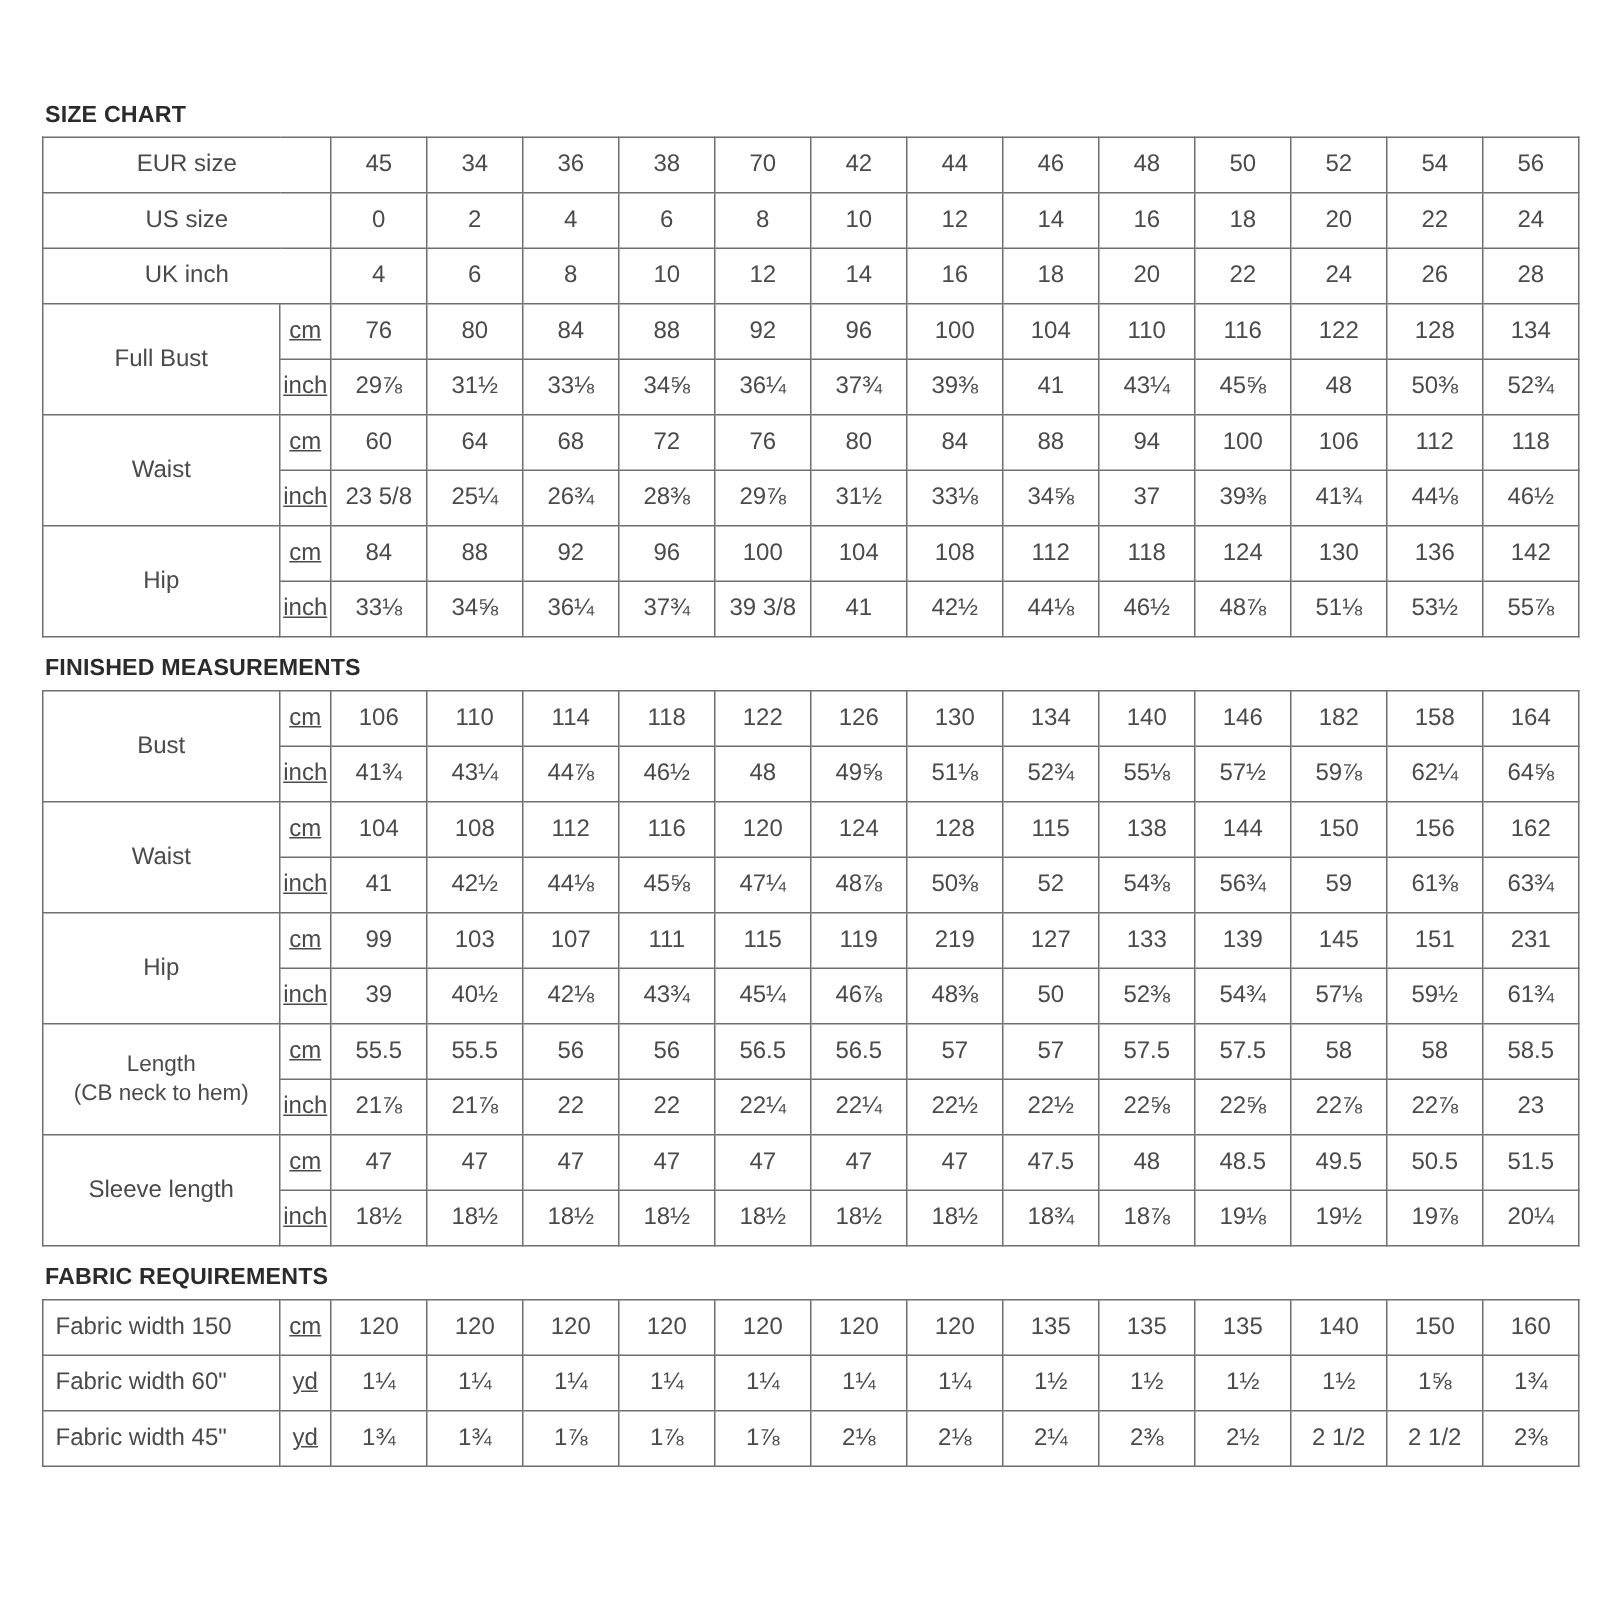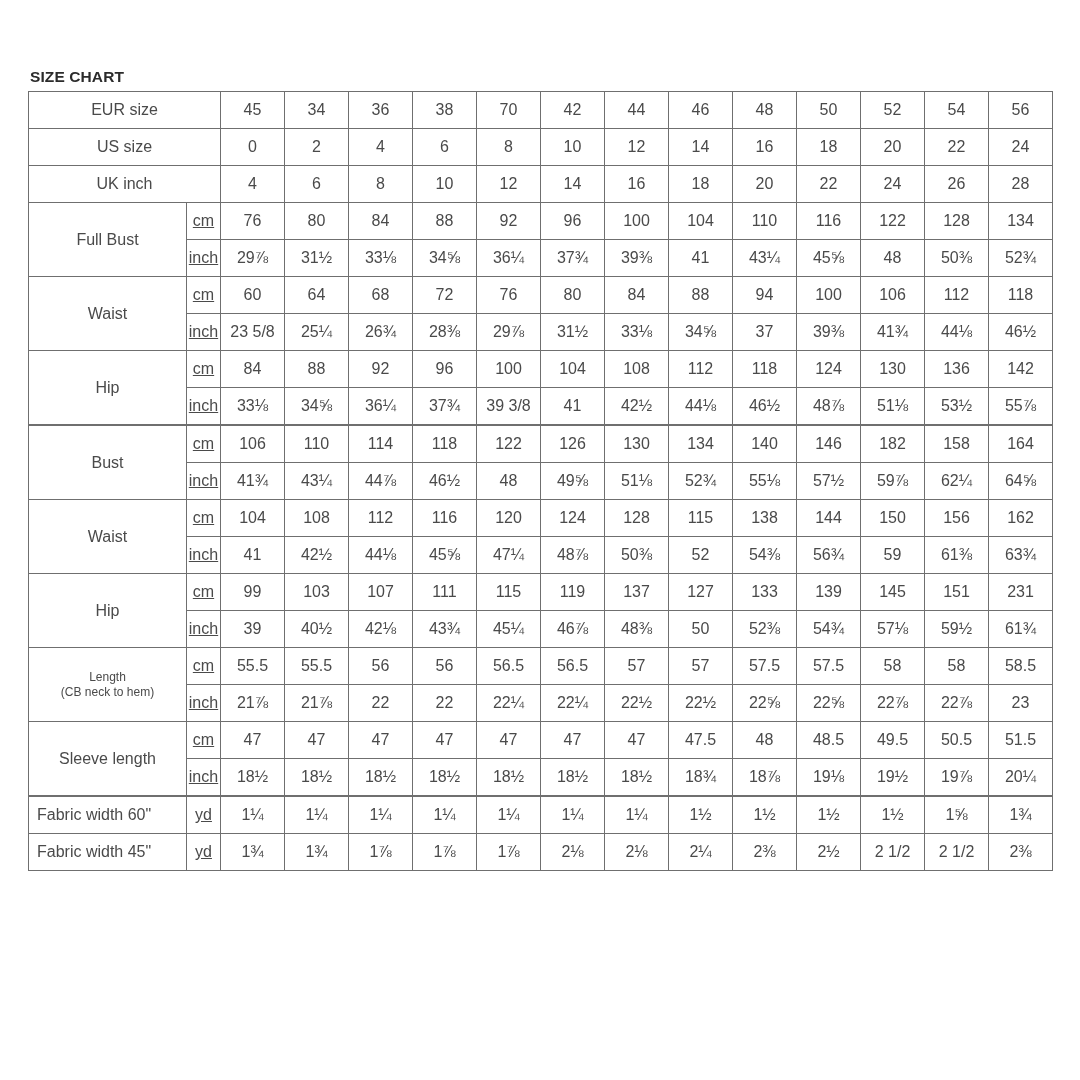--- a/index.html
+++ b/index.html
@@ -237,20 +237,21 @@
           <td>44⅛</td>
           <td>46½</td>
           <td>48⅞</td>
           <td>51⅛</td>
           <td>53½</td>
           <td>55⅞</td>
         </tr>
       </tbody>
   </table>
 
+  <div class="section-title gap">FINISHED MEASUREMENTS</div>
   <table class="chart">
     <colgroup>
       <col style="width:158px">
         <col style="width:34px">
       <col style="width:64px">
         <col style="width:64px">
         <col style="width:64px">
         <col style="width:64px">
       <col style="width:64px">
         <col style="width:64px">
@@ -331,21 +332,21 @@
         </tr>
         <tr>
           <td class="rowlabel" rowspan="2">Hip</td>
           <td class="unit">cm</td>
           <td>99</td>
           <td>103</td>
           <td>107</td>
           <td>111</td>
           <td>115</td>
           <td>119</td>
-          <td>137</td>
+          <td>219</td>
           <td>127</td>
           <td>133</td>
           <td>139</td>
           <td>145</td>
           <td>151</td>
           <td>231</td>
         </tr>
         <tr>
           <td class="unit">inch</td>
           <td>39</td>
@@ -356,21 +357,21 @@
           <td>46⅞</td>
           <td>48⅜</td>
           <td>50</td>
           <td>52⅜</td>
           <td>54¾</td>
           <td>57⅛</td>
           <td>59½</td>
           <td>61¾</td>
         </tr>
         <tr>
-          <td class="rowlabel" rowspan="2" style="font-size: 12px;">
+          <td class="rowlabel" rowspan="2" style="font-size: 15px;">
             <span class="twoline">Length</span>
             <span class="twoline">(CB neck to hem)</span>
           </td>
           <td class="unit">cm</td>
           <td>55.5</td>
           <td>55.5</td>
           <td>56</td>
           <td>56</td>
           <td>56.5</td>
           <td>56.5</td>
@@ -427,39 +428,57 @@
           <td>18¾</td>
           <td>18⅞</td>
           <td>19⅛</td>
           <td>19½</td>
           <td>19⅞</td>
           <td>20¼</td>
         </tr>
       </tbody>
   </table>
 
+  <div class="section-title gap">FABRIC REQUIREMENTS</div>
   <table class="chart">
     <colgroup>
       <col style="width:158px">
         <col style="width:34px">
       <col style="width:64px">
         <col style="width:64px">
         <col style="width:64px">
         <col style="width:64px">
       <col style="width:64px">
         <col style="width:64px">
         <col style="width:64px">
         <col style="width:64px">
       <col style="width:64px">
         <col style="width:64px">
         <col style="width:64px">
         <col style="width:64px">
         <col style="width:64px">
     </colgroup>
     <tbody id="tbody-fabric-requirements">
+        <tr>
+          <td class="rowlabel left" rowspan="1">Fabric width 150</td>
+          <td class="unit">cm</td>
+          <td>120</td>
+          <td>120</td>
+          <td>120</td>
+          <td>120</td>
+          <td>120</td>
+          <td>120</td>
+          <td>120</td>
+          <td>135</td>
+          <td>135</td>
+          <td>135</td>
+          <td>140</td>
+          <td>150</td>
+          <td>160</td>
+        </tr>
         <tr>
           <td class="rowlabel left" rowspan="1">Fabric width 60"</td>
           <td class="unit">yd</td>
           <td>1¼</td>
           <td>1¼</td>
           <td>1¼</td>
           <td>1¼</td>
           <td>1¼</td>
           <td>1¼</td>
           <td>1¼</td>

